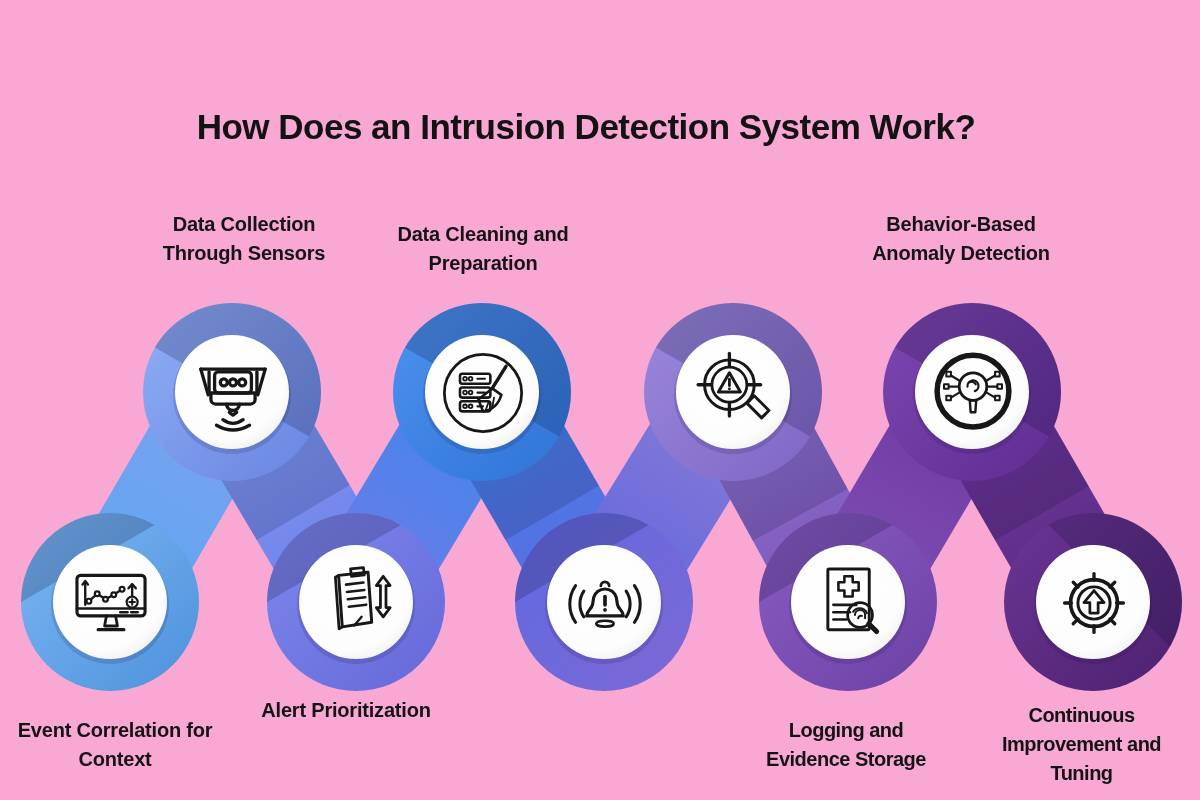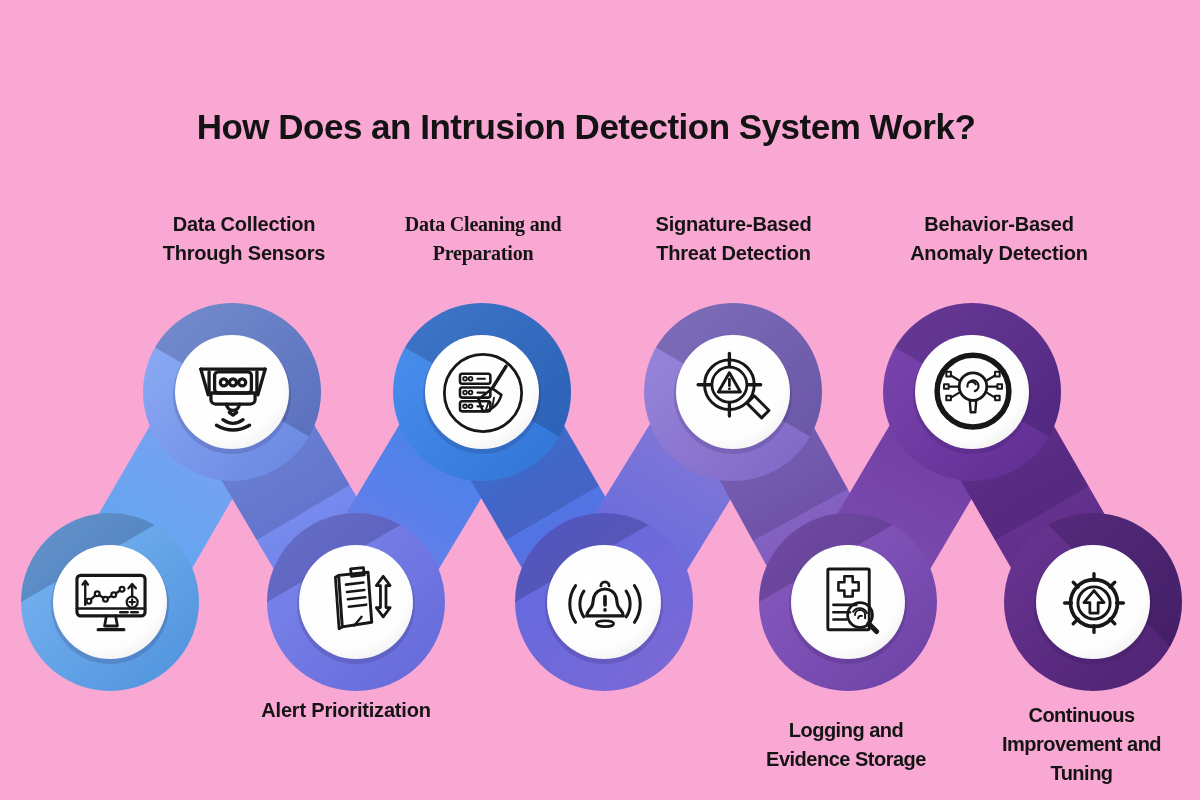--- a/index.html
+++ b/index.html
@@ -332,20 +332,20 @@
         <path d="M32.7,67.3 L27.4,72.6"></path>
           <path d="M67.3,67.3 L72.6,72.6"></path>
       </g>
       <circle cx="50" cy="50" r="25.5" style="stroke-width:4"></circle>
       <circle cx="50" cy="50" r="17.5" style="stroke-width:3.2"></circle>
       <path d="M45.5,61 V49.5 H39 L50,36.5 L61,49.5 H54.5 V61 Z" style="stroke-width:3"></path>
     </svg>
   </div>
 
   <div class="step-label" style="left:144px; top:210px; width:200px;">Data Collection Through Sensors</div>
-  <div class="step-label" style="left:383px; top:210px; width:200px;font-family:Liberation Serif, serif;">Data Cleaning and Preparation</div>
-  <div class="step-label" style="left:636px; top:210px; width:195px;">Signature-Based Threat Detection</div>
-  <div class="step-label" style="left:899px; top:210px; width:200px;">Behavior-Based Anomaly Detection</div>
+  <div class="step-label" style="left:383px; top:220px; width:200px;">Data Cleaning and Preparation</div>
+  <div class="step-label" style="left:861px; top:210px; width:200px;">Behavior-Based Anomaly Detection</div>
+  <div class="step-label" style="left:15px; top:716px; width:200px;">Event Correlation for Context</div>
   <div class="step-label" style="left:236px; top:696px; width:220px;">Alert Prioritization</div>
   <div class="step-label narrow" style="left:746px; top:716px; width:200px;">Logging and Evidence Storage</div>
   <div class="step-label narrow" style="left:989px; top:701px; width:185px;">Continuous Improvement and Tuning</div>
 
 </div>
 
 </body></html>

